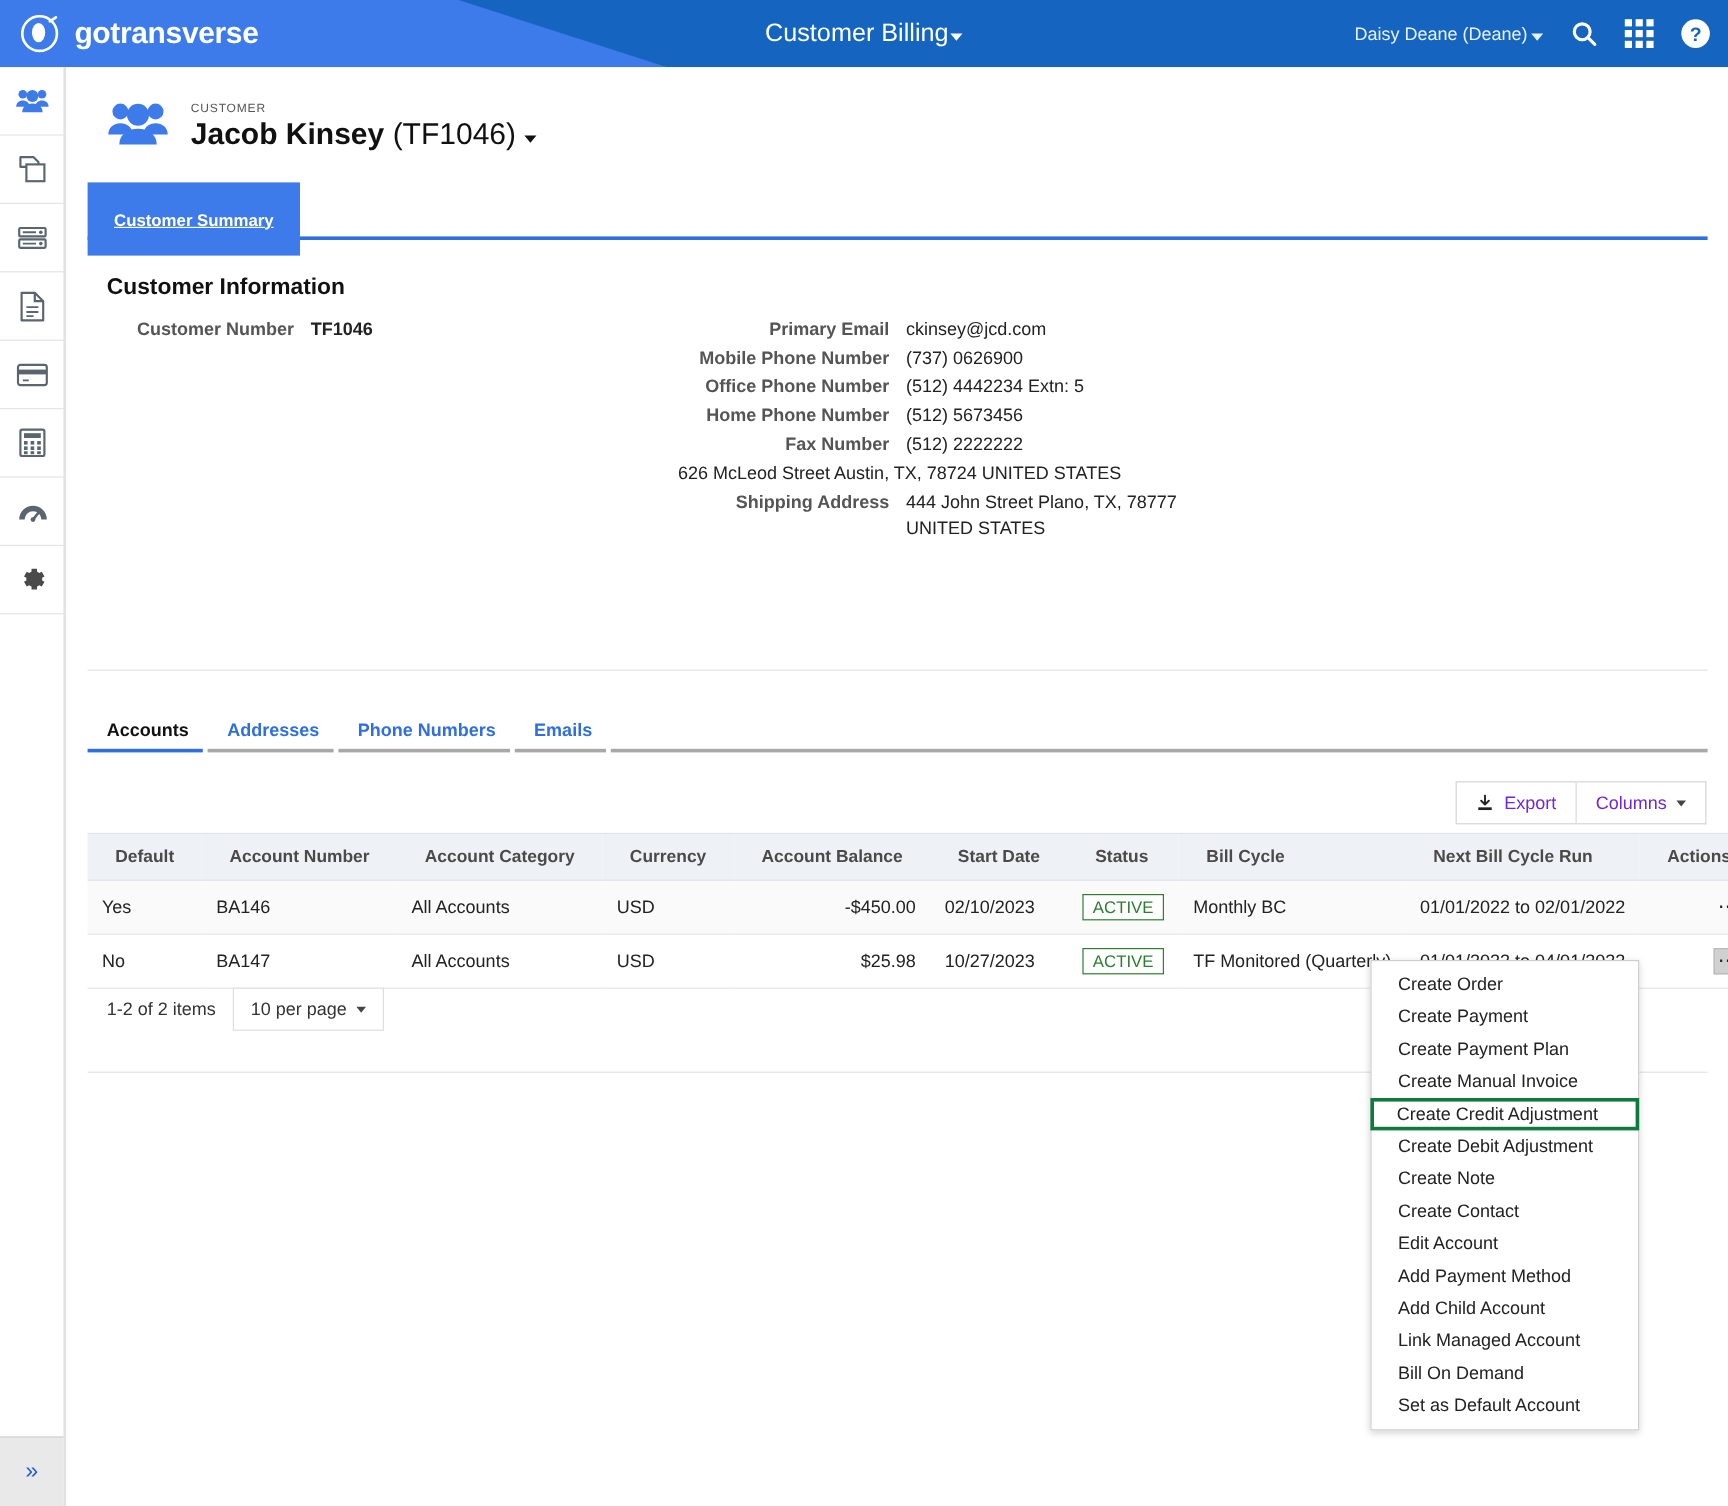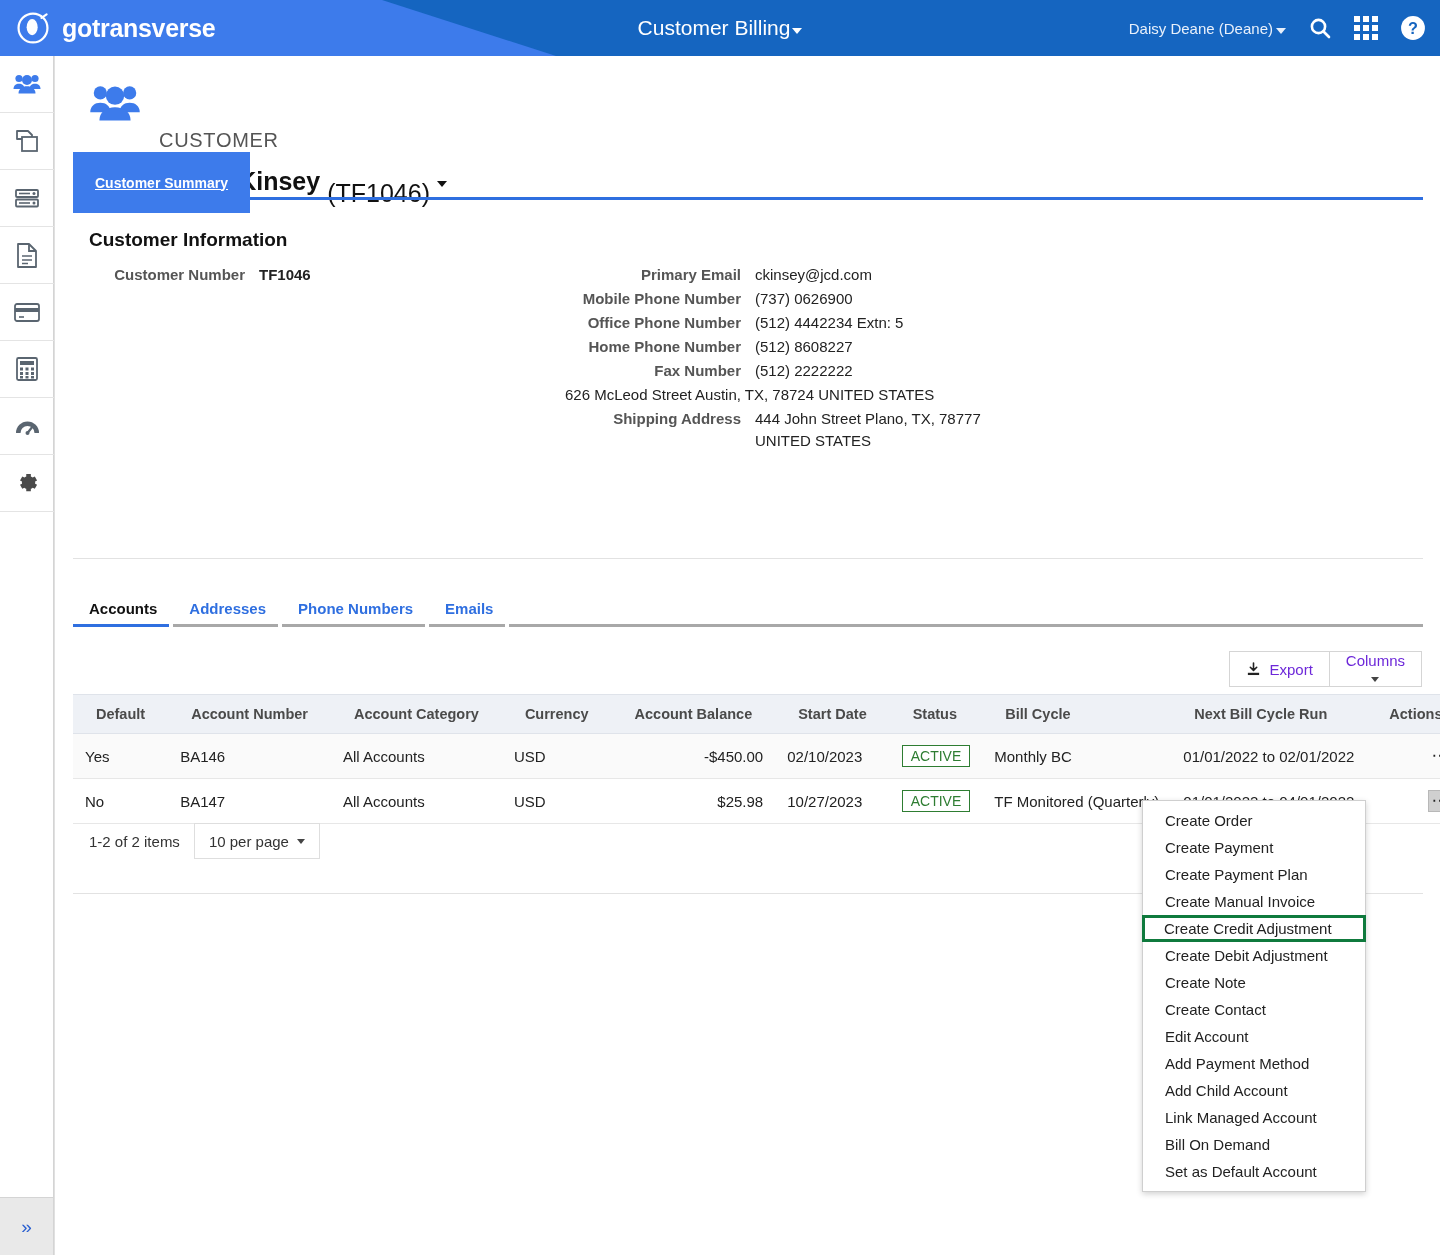--- a/index.html
+++ b/index.html
@@ -89,28 +89,28 @@
     background: #ffffff;
     border-left: 1px solid #e0e0e0;
   }
 
   .cust-head {
     position: absolute; left: 34px; top: 25px;
     display: flex; align-items: flex-start; gap: 18px;
   }
   .cust-head-text { padding-top: 4px; }
   .cust-kicker {
-    font-size: 20px; color: #555555; letter-spacing: 0.7px; margin-top: 44px;
+    font-size: 10px; color: #555555; letter-spacing: 0.7px;
   }
   .cust-title {
     font-size: 25px; color: #111111; margin-top: 2px;
     display: flex; align-items: center; gap: 7px;
   }
   .cust-title b { font-weight: bold; }
-  .cust-title span.num { font-weight: normal; margin-top: 25px; }
+  .cust-title span.num { font-weight: normal; }
 
   .tabstrip {
     position: absolute; left: 18px; top: 96px;
     width: 1350px; height: 48px;
     border-bottom: 3px solid #2f6fe0;
   }
   .tab-main {
     position: absolute; left: 0; top: 0;
     height: 61px; padding: 0 22px;
     background: #3d7beb; color: #ffffff;
@@ -168,21 +168,21 @@
     position: absolute; right: 18px; top: 595px;
     display: flex;
   }
   .tb-btn {
     height: 36px; padding: 0 16px;
     border: 1px solid #d5d5d5; background: #ffffff;
     font-size: 15px; color: #6d28d9;
     display: flex; align-items: center; gap: 8px;
     cursor: pointer;
   }
-  .tb-btn + .tb-btn { border-left: none; flex-direction: column; }
+  .tb-btn + .tb-btn { border-left: none; }
 
   
   .grid {
     position: absolute; left: 18px; top: 638px;
     width: 1350px;
     border-collapse: collapse;
     font-size: 15px;
   }
   .grid th {
     background: #eef1f6; color: #4a4a4a;
@@ -437,21 +437,21 @@
     <div class="info-row">
       <div class="info-label">Mobile Phone Number</div>
       <div class="info-value">(737) 0626900</div>
     </div>
     <div class="info-row">
       <div class="info-label">Office Phone Number</div>
       <div class="info-value">(512) 4442234 Extn: 5</div>
     </div>
     <div class="info-row">
       <div class="info-label">Home Phone Number</div>
-      <div class="info-value">(512) 8608227</div>
+      <div class="info-value">(512) 5673456</div>
     </div>
     <div class="info-row">
       <div class="info-label">Fax Number</div>
       <div class="info-value">(512) 2222222</div>
     </div>
     <div class="info-row">
       <div class="info-value">626 McLeod Street Austin, TX, 78724 UNITED STATES</div>
     </div>
     <div class="info-row">
       <div class="info-label">Shipping Address</div>

